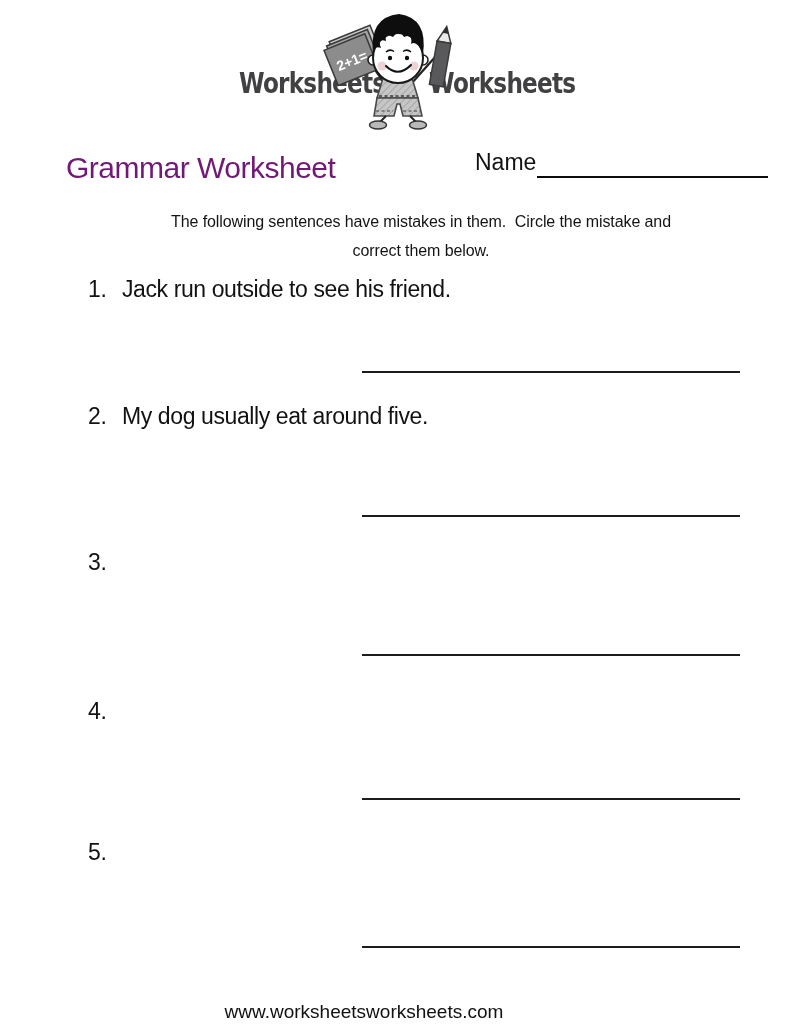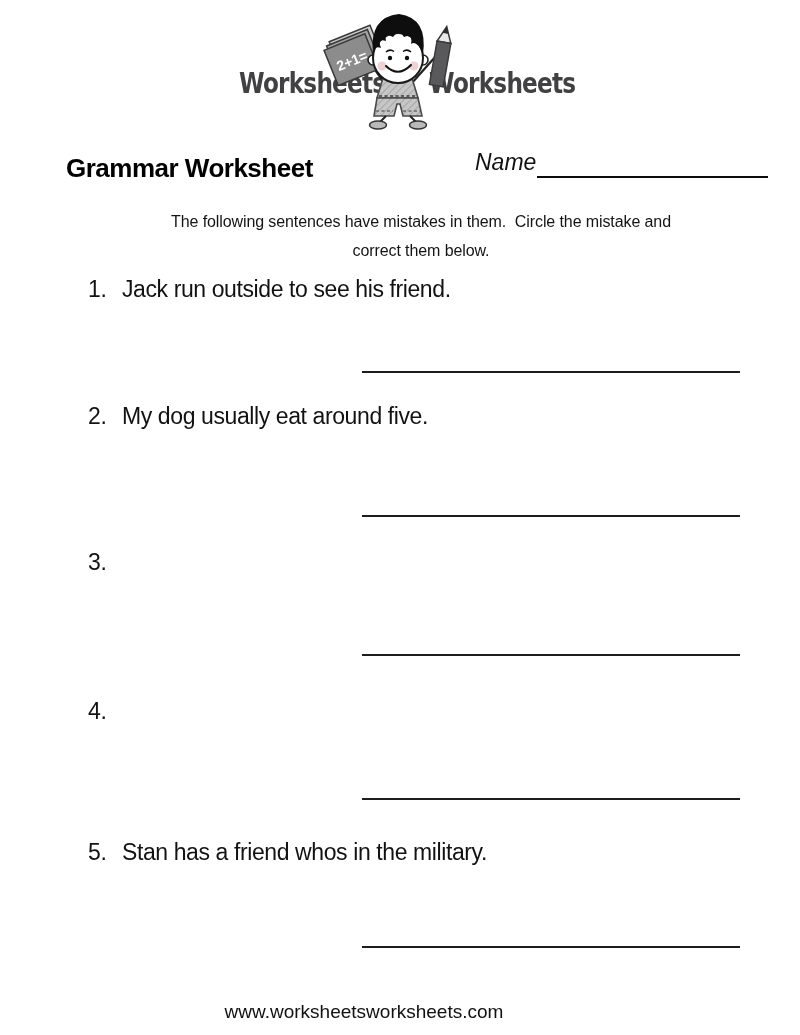--- a/index.html
+++ b/index.html
@@ -24,27 +24,26 @@
     transform:scaleX(0.8);
     transform-origin:left center;
     white-space:nowrap;
   }
   .logo-word.left{left:239px;}
   .logo-word.right{left:429px;}
   .mascot{position:absolute;left:315px;top:4px;}
   
   .page-title{
     position:absolute;left:66px;top:153px;
-    font-size:26px;line-height:30px;letter-spacing:-0.5px;color:#000000;
+    font-size:30px;line-height:30px;letter-spacing:-0.5px;color:#701a75;
     white-space:nowrap;
-    font-weight:bold;
   }
   .name-label{
     position:absolute;left:475px;top:148px;
-    font-size:23px;line-height:28px;color:#121212;white-space:nowrap;font-style:italic;
+    font-size:23px;line-height:28px;color:#121212;white-space:nowrap;
   }
   .name-line{
     position:absolute;left:537px;top:176px;width:231px;height:0;
     border-top:2px solid #0c0c0c;
   }
   
   .instructions{
     position:absolute;left:66px;top:207px;width:710px;
     font-size:16px;line-height:29px;letter-spacing:-0.1px;
     white-space:pre-wrap;color:#141414;text-align:center;
@@ -145,19 +144,18 @@
   </div>
   <div class="answer-line" style="top:654px"></div>
 
   <div class="item" style="top:696px">
     <span class="num">4.</span>
   </div>
   <div class="answer-line" style="top:798px"></div>
 
   <div class="item" style="top:837px">
     <span class="num">5.</span>
-    <span class="sentence">Stan has a friend whos in the military.</span>
   </div>
   <div class="answer-line" style="top:946px"></div>
 
   <div class="footer-url">www.worksheetsworksheets.com</div>
 
 </div>
 
 </body></html>

